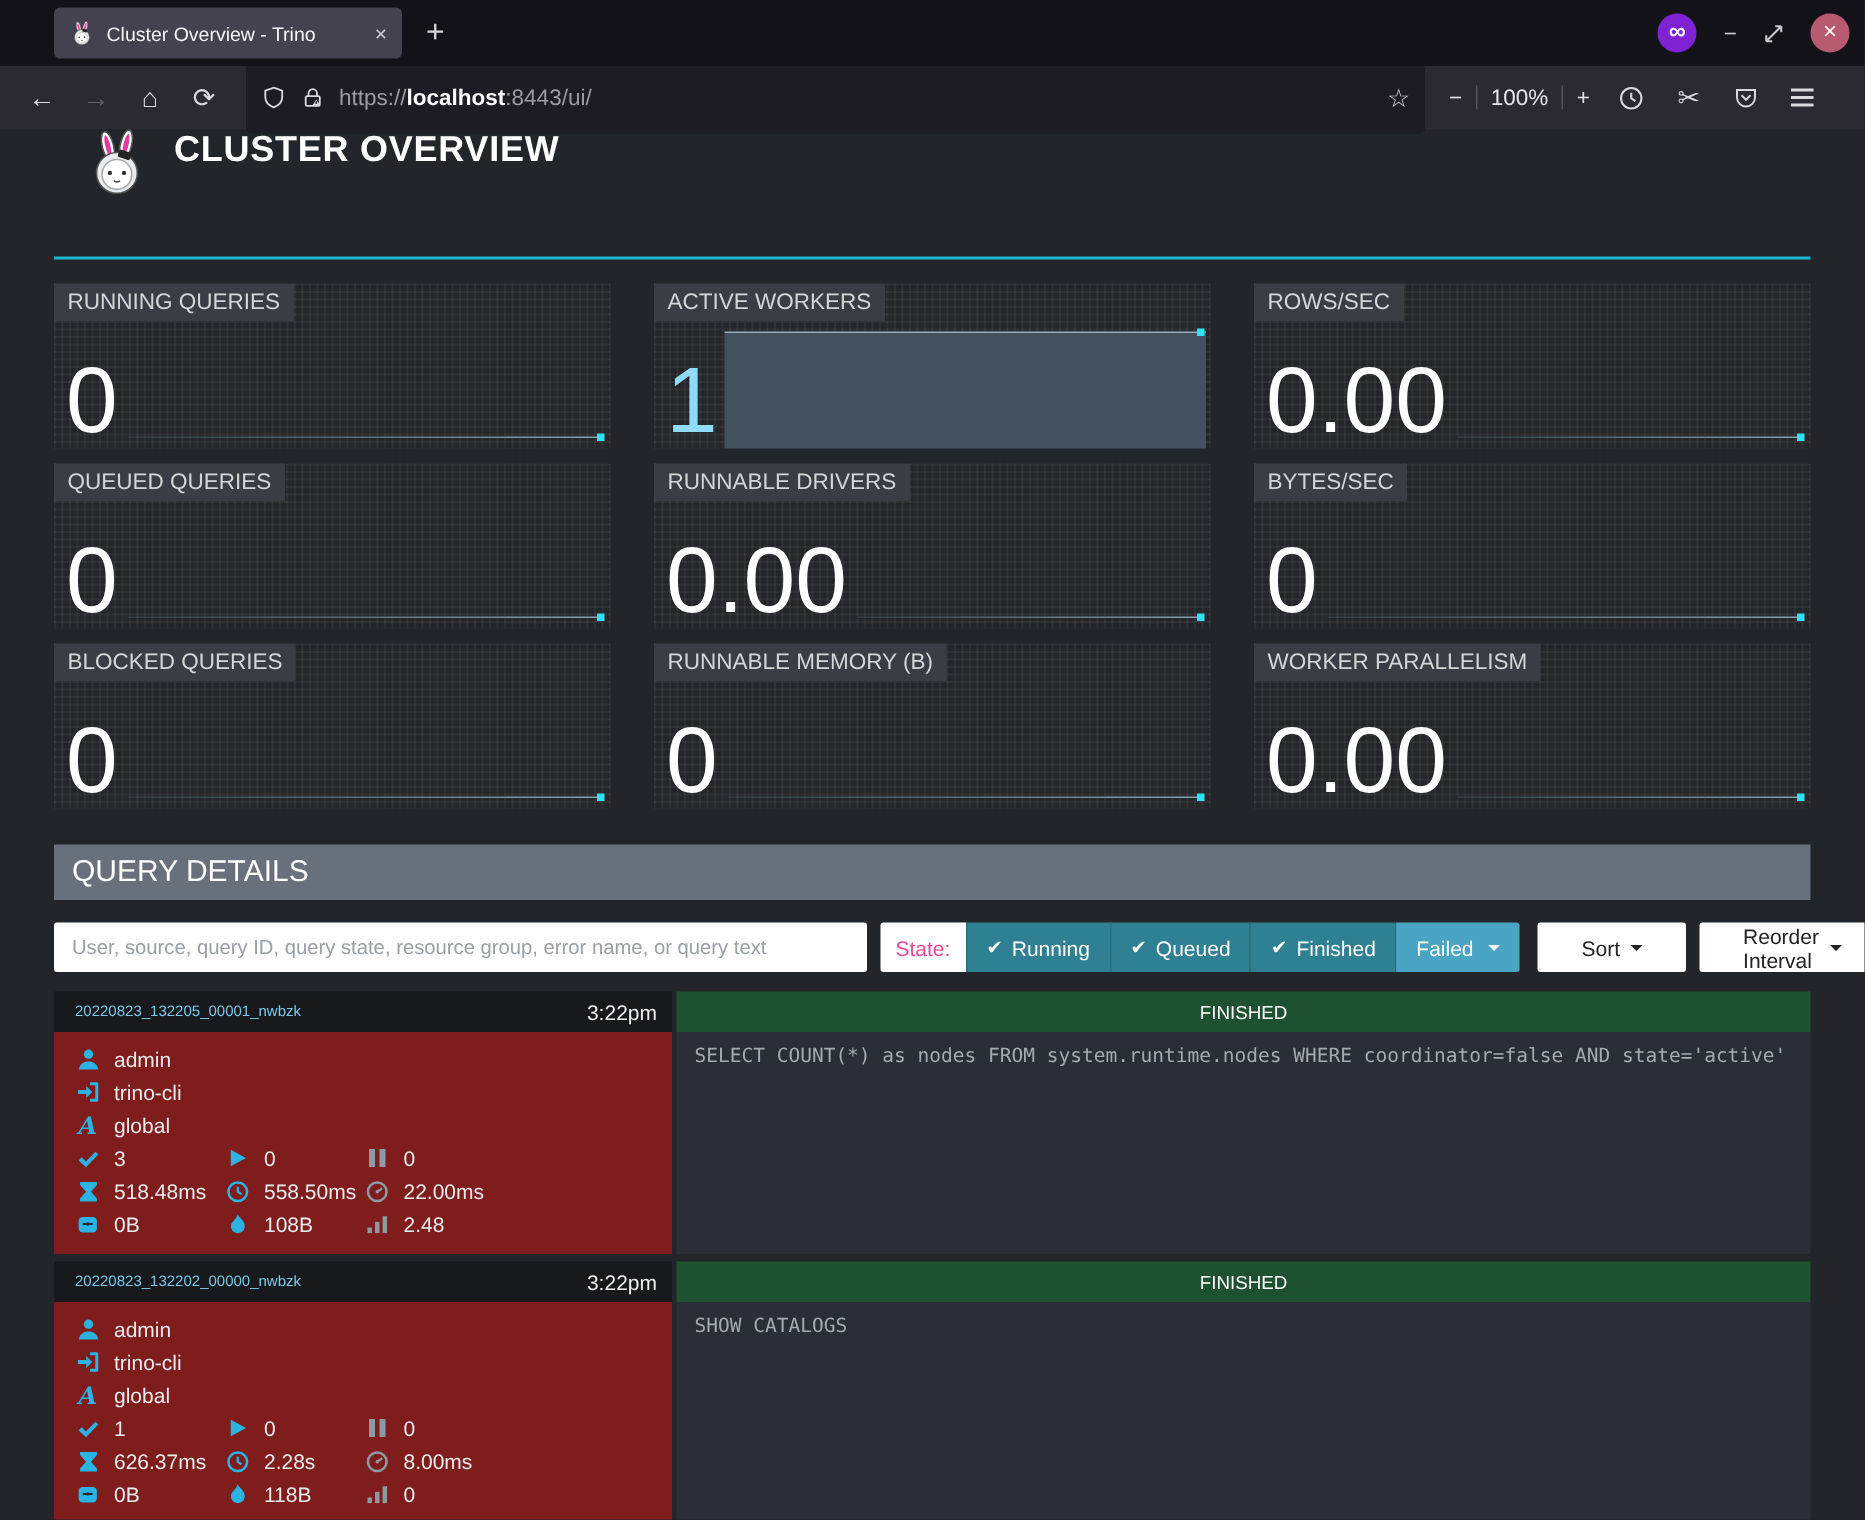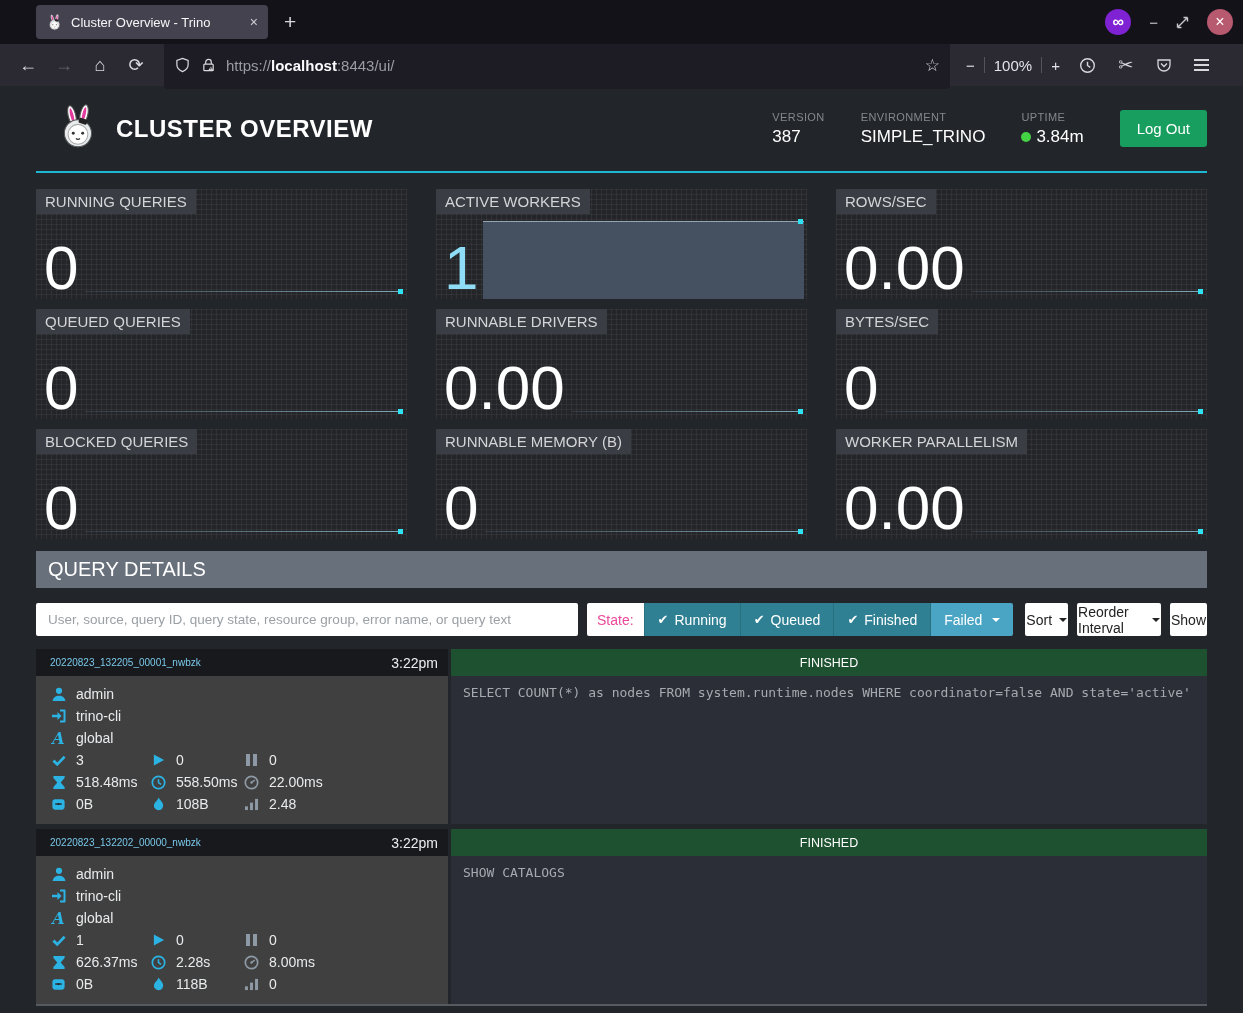--- a/index.html
+++ b/index.html
@@ -31,21 +31,21 @@
   .url-text .host { color:#fbfbfe; font-weight:bold; }
   .star { color:#d8d8dd; font-size:17px; }
   .zoomctl { display:flex; align-items:center; gap:9px; color:#e2e2e8; font-size:15px; margin-left:12px; }
   .vsep { width:1px; height:16px; background:#55545e; }
   .navicons { display:flex; align-items:center; gap:6px; margin-left:8px; }
   .burger { display:flex; flex-direction:column; gap:3px; }
   .burger i { display:block; width:15px; height:2px; background:#d8d8dd; }
 
   
   .app { padding:0 36px; }
-  .app-header { height:87px; display:flex; align-items:center; border-bottom:2px solid #1db7d3; }
+  .app-header { height:87px; display:flex; align-items:flex-start; border-bottom:2px solid #1db7d3; }
   .logo { margin:0 16px 0 22px; }
   .app-title { font-size:24px; color:#fff; letter-spacing:.5px; }
   .header-right { margin-left:auto; display:flex; align-items:center; }
   .hstat { margin-right:36px; }
   .hstat .lbl { font-size:11px; color:#85888c; letter-spacing:.4px; }
   .hstat .val { font-size:17px; color:#fff; margin-top:4px; display:flex; align-items:center; }
   .updot { width:10px; height:10px; border-radius:50%; background:#44d344; margin-right:5px; display:inline-block; }
   .logout { background:#189e5f; color:#fff; font-size:15px; padding:10px 17px; border:none; border-radius:3px; }
 
   
@@ -61,49 +61,49 @@
   .big-num.cyan { color:#8edcf5; }
   .spark { flex:1; align-self:stretch; position:relative; margin-left:5px; }
   .spark .line { position:absolute; left:2px; right:4px; bottom:7px; height:1px;
                  background:linear-gradient(90deg, rgba(110,140,155,.2), #7fa5b5); }
   .spark .dot { position:absolute; right:1px; bottom:5px; width:5px; height:5px; background:#2fe2f2; }
   .spark.fill .area { position:absolute; left:0; right:0; top:7px; bottom:0; background:#455061;
                       border-top:1px solid #93a6b4; }
   .spark.fill .dot { top:5px; bottom:auto; }
 
   
-  .qd-bar { margin-top:12px; height:37px; background:#68707b; color:#fff; font-size:20px;
+  .qd-bar { margin-top:24px; height:37px; background:#68707b; color:#fff; font-size:20px;
             display:flex; align-items:center; padding:0 12px; }
   .qd-toolbar { margin-top:15px; display:flex; height:33px; gap:9px; }
   .qd-search { flex:0 0 542px; }
   .qd-search input { width:100%; height:100%; border:none; border-radius:2px; padding:0 12px;
                      font-size:13.5px; color:#333; font-family:"Liberation Sans",sans-serif; }
   .qd-search input::placeholder { color:#9aa0a6; }
   .state-group { display:flex; }
   .state-label { background:#fff; color:#ec4899; font-size:14px; display:flex; align-items:center;
                  padding:0 10px; border-radius:2px 0 0 2px; }
   .state-btn { background:#2f8093; color:#fff; font-size:14px; display:flex; align-items:center;
                gap:6px; padding:0 13px; border-left:1px solid #28707f; }
   .state-btn .chk { font-size:13px; }
   .state-btn.failed { background:#4aa5c5; border-radius:0 2px 2px 0; }
   .caret { width:0; height:0; border-top:4px solid #fff; border-left:4px solid transparent;
            border-right:4px solid transparent; margin-left:4px; }
   .white-btn { background:#fff; color:#222; font-size:14px; display:flex; align-items:center;
-               padding:0 1px; border-radius:2px; }
+               padding:0 29px; border-radius:2px; }
   .white-btn .caret { border-top-color:#222; margin-left:7px; }
   .white-btn.sort { margin-left:3px; }
 
   
   .qlist { margin-top:13px; }
   .qitem { display:flex; gap:3px; margin-bottom:5px; }
   .qleft { width:412px; display:flex; flex-direction:column; }
   .qhead { height:27px; background:#17191d; display:flex; align-items:center; padding:0 10px 0 14px; }
   .qid { color:#7ac9ea; font-size:10px; text-decoration:none; }
   .qtime { margin-left:auto; color:#eceeef; font-size:14px; }
-  .qbody { flex:1; background:#404040; padding:7px 8px 9px 14px; display:flex; flex-direction:column;
+  .qbody { flex:1; background:#7f1d1d; padding:7px 8px 9px 14px; display:flex; flex-direction:column;
            justify-content:center; color:#e8eaec; font-size:14px; height:143px; }
   .qrow { display:flex; align-items:center; height:22px; }
   .qcell { display:flex; align-items:center; gap:9px; }
   .qcell.c1 { width:100px; } .qcell.c2 { width:93px; } .qcell.c3 { flex:1; }
   .icn { width:17px; height:17px; flex:0 0 auto; display:flex; align-items:center; justify-content:center; }
   .icn svg { display:block; }
   .afont { color:#2bb3e4; font-family:"DejaVu Serif",serif; font-weight:bold; font-size:16px; font-style:italic; }
   .pausebars { display:flex; gap:3px; }
   .pausebars i { width:4px; height:12px; background:#8d99a4; display:block; }
   .qright { flex:1; display:flex; flex-direction:column; }
@@ -220,38 +220,20 @@
           </g>
         <circle cx="19" cy="28" r="13" fill="#e9ecef" stroke="#555"></circle>
         <circle cx="19" cy="29" r="9.5" fill="#fff" stroke="#aaa"></circle>
         <circle cx="14.5" cy="28" r="1.4" fill="#333"></circle>
           <circle cx="23.5" cy="28" r="1.4" fill="#333"></circle>
         <path d="M17 33 q2 1.6 4 0" stroke="#333" fill="none"></path>
         <rect x="20" y="14" width="8" height="5" rx="1" fill="#222" transform="rotate(18 24 16)"></rect>
       </svg>
     </span>
     <h1 class="app-title">CLUSTER OVERVIEW</h1>
-    <div class="header-right">
-      <div class="hstat">
-        <div class="lbl">VERSION</div>
-        <div class="val">387</div>
-      </div>
-      <div class="hstat">
-        <div class="lbl">ENVIRONMENT</div>
-        <div class="val">SIMPLE_TRINO</div>
-      </div>
-      <div class="hstat">
-        <div class="lbl">UPTIME</div>
-        <div class="val">
-            <span class="updot"></span>
-            <span>3.84m</span>
-          </div>
-      </div>
-      <button class="logout">Log Out</button>
-    </div>
   </div>
 
   <div class="stats">
     <div class="tile">
       <span class="tile-chip">RUNNING QUERIES</span>
       <div class="tile-body">
           <span class="big-num">0</span>
         <span class="spark">
             <span class="line"></span>
             <span class="dot"></span>

